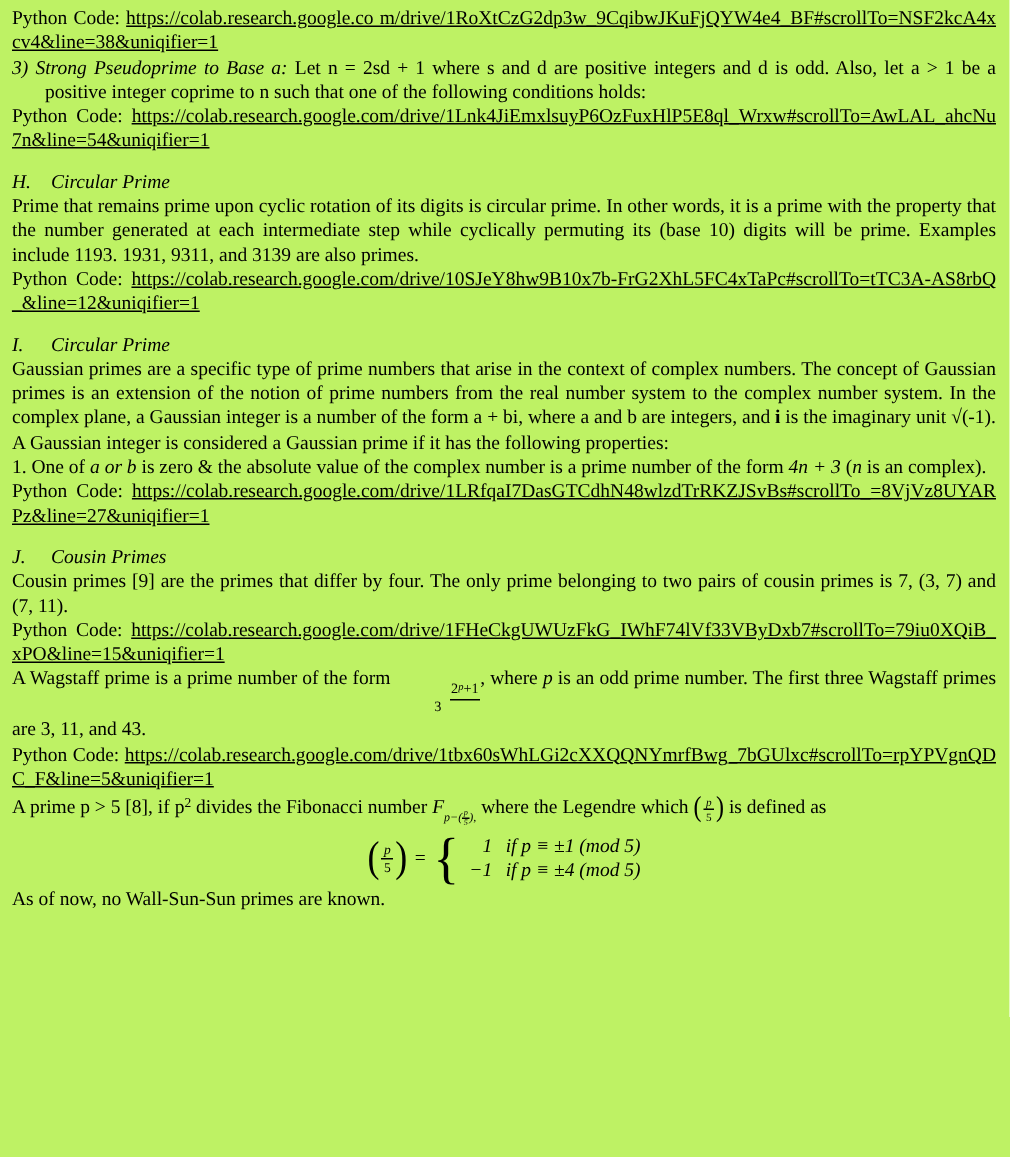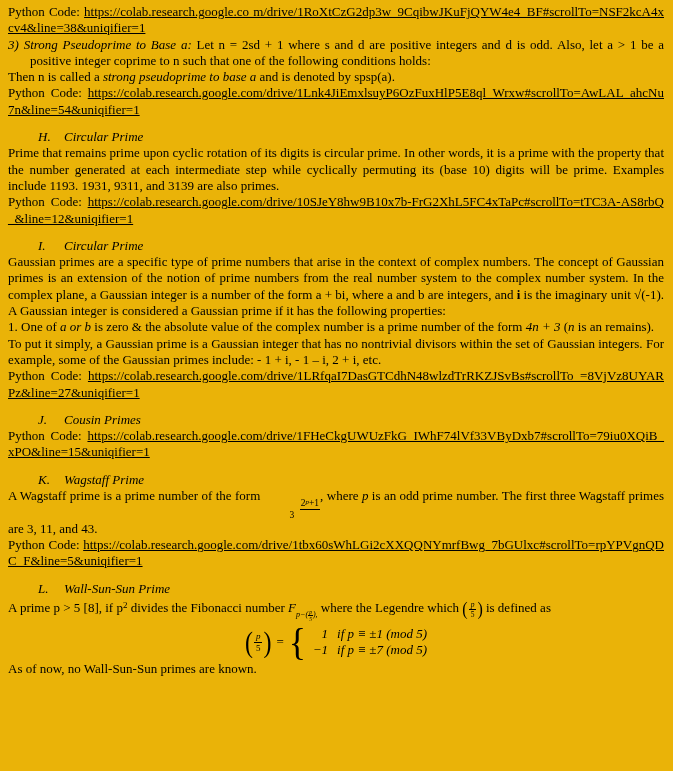--- a/index.html
+++ b/index.html
@@ -1,29 +1,29 @@
 <!DOCTYPE html>
 <html><head>
 <meta charset="utf-8">
 <style>
   html,body{margin:0;padding:0;background:#fff;}
   .page{
     width:673px;height:771px;box-sizing:border-box;
-    background:#eab308;color:#000;
+    background:#bef264;color:#000;
     font-family:"Liberation Serif","DejaVu Serif",serif;
     font-size:13px;line-height:16.3px;
     padding:4px 9px 6px 8px;
     text-align:justify;
     overflow:hidden;
   }
   p{margin:0;}
   .it{font-style:italic;}
   .b{font-weight:bold;}
   .url{color:#000;text-decoration:underline;word-break:break-all;cursor:pointer;}
-  .heading{margin-top:11px;font-style:italic;margin-left:30px;}
+  .heading{margin-top:11px;font-style:italic;}
   .hletter{display:inline-block;width:26px;font-style:italic;}
   .item3{padding-left:22px;text-indent:-22px;}
   .sup{font-size:9px;vertical-align:4px;}
   .supsup{font-size:7px;vertical-align:3px;}
   
   .frac{display:inline-flex;flex-direction:column;align-items:center;
         font-size:9.5px;line-height:1.15;vertical-align:-6px;}
   .frac .num{border-bottom:1px solid #000;padding:0 1px;margin-left:36px;}
   .frac .fsup{font-size:7px;vertical-align:2px;}
   
@@ -53,45 +53,42 @@
 <body>
 
 <div class="page">
 
   <p class="para"><span>Python Code:</span> <a class="url">https://colab.research.google.co m/drive/1RoXtCzG2dp3w_9CqibwJKuFjQYW4e4_BF#scrollTo=NSF2kcA4xcv4&amp;line=38&amp;uniqifier=1</a></p>
 
   <p class="para item3"><span class="it">3)</span> <span class="it">Strong Pseudoprime to Base a:</span><span> Let n = 2sd + 1 where s and d are positive integers and d is odd. Also, let a &gt; 1 be a positive integer coprime to n such that one of the following conditions holds:</span></p>
 
 
 
-  <p class="para"><span>Then n is called a </span><span class="it">strong pseudoprime to base a</span><span> and is denoted by spsp(a).</span></p>
 
   <p class="para"><span>Python Code:</span> <a class="url">https://colab.research.google.com/drive/1Lnk4JiEmxlsuyP6OzFuxHlP5E8ql_Wrxw#scrollTo=AwLAL_ahcNu7n&amp;line=54&amp;uniqifier=1</a></p>
 
   <p class="heading"><span class="hletter">H.</span><span>Circular Prime</span></p>
   <p class="para">Prime that remains prime upon cyclic rotation of its digits is circular prime. In other words, it is a prime with the property that the number generated at each intermediate step while cyclically permuting its (base 10) digits will be prime. Examples include 1193. 1931, 9311, and 3139 are also primes.</p>
   <p class="para"><span>Python Code:</span> <a class="url">https://colab.research.google.com/drive/10SJeY8hw9B10x7b-FrG2XhL5FC4xTaPc#scrollTo=tTC3A-AS8rbQ_&amp;line=12&amp;uniqifier=1</a></p>
 
   <p class="heading"><span class="hletter">I.</span><span>Circular Prime</span></p>
   <p class="para"><span>Gaussian primes are a specific type of prime numbers that arise in the context of complex numbers. The concept of Gaussian primes is an extension of the notion of prime numbers from the real number system to the complex number system. In the complex plane, a Gaussian integer is a number of the form a + bi, where a and b are integers, and </span><span class="b">i</span><span> is the imaginary unit √(-1). A Gaussian integer is considered a Gaussian prime if it has the following properties:</span></p>
-  <p class="para"><span>1. One of </span><span class="it">a or b</span><span> is zero &amp; the absolute value of the complex number is a prime number of the form </span><span class="it">4n + 3</span><span> (</span><span class="it">n</span><span> is an remains).</span></p>
-  <p class="para">To put it simply, a Gaussian prime is a Gaussian integer that has no nontrivial divisors within the set of Gaussian integers. For example, some of the Gaussian primes include: - 1 + i, - 1 – i, 2 + i, etc.</p>
+  <p class="para"><span>1. One of </span><span class="it">a or b</span><span> is zero &amp; the absolute value of the complex number is a prime number of the form </span><span class="it">4n + 3</span><span> (</span><span class="it">n</span><span> is an complex).</span></p>
   <p class="para"><span>Python Code:</span> <a class="url">https://colab.research.google.com/drive/1LRfqaI7DasGTCdhN48wlzdTrRKZJSvBs#scrollTo_=8VjVz8UYARPz&amp;line=27&amp;uniqifier=1</a></p>
 
   <p class="heading"><span class="hletter">J.</span><span>Cousin Primes</span></p>
+  <p class="para">Cousin primes [9] are the primes that differ by four. The only prime belonging to two pairs of cousin primes is 7, (3, 7) and (7, 11).</p>
   <p class="para"><span>Python Code:</span> <a class="url">https://colab.research.google.com/drive/1FHeCkgUWUzFkG_IWhF74lVf33VByDxb7#scrollTo=79iu0XQiB_xPO&amp;line=15&amp;uniqifier=1</a></p>
 
-  <p class="heading"><span class="hletter">K.</span><span>Wagstaff Prime</span></p>
   <p class="para"><span>A Wagstaff prime is a prime number of the form </span><span class="frac">
         <span class="num"><span>2</span><span class="fsup it">p</span><span>+1</span></span>
         <span class="den">3</span>
       </span><span>, where </span><span class="it">p</span><span> is an odd prime number. The first three Wagstaff primes are 3, 11, and 43.</span></p>
   <p class="para"><span>Python Code:</span> <a class="url">https://colab.research.google.com/drive/1tbx60sWhLGi2cXXQQNYmrfBwg_7bGUlxc#scrollTo=rpYPVgnQDC_F&amp;line=5&amp;uniqifier=1</a></p>
 
-  <p class="heading"><span class="hletter">L.</span><span>Wall-Sun-Sun Prime</span></p>
   <p class="para"><span>A prime p &gt; 5 [8], if p</span><span class="sup">2</span><span> divides the Fibonacci number </span><span class="it">F</span><span class="msub"><span>p−(</span><span class="minifrac">
           <span class="mn">p</span>
           <span>5</span>
         </span><span>),</span></span><span> where the Legendre which </span><span class="leg small">
         <span class="par">(</span>
         <span class="lfrac">
           <span class="ln">p</span>
           <span>5</span>
         </span>
         <span class="par">)</span>
@@ -108,20 +105,20 @@
       </span>
     <span class="eqs">=</span>
     <span class="brace">{</span>
     <span class="cases">
       <span class="caserow">
           <span class="val">1</span>
           <span class="cond">if p ≡ ±1 (mod 5)</span>
         </span>
       <span class="caserow">
           <span class="val">−1</span>
-          <span class="cond">if p ≡ ±7 (mod 5)</span>
+          <span class="cond">if p ≡ ±4 (mod 5)</span>
         </span>
     </span>
   </div>
 
   <p class="para">As of now, no Wall-Sun-Sun primes are known.</p>
 
 </div>
 
 </body></html>

